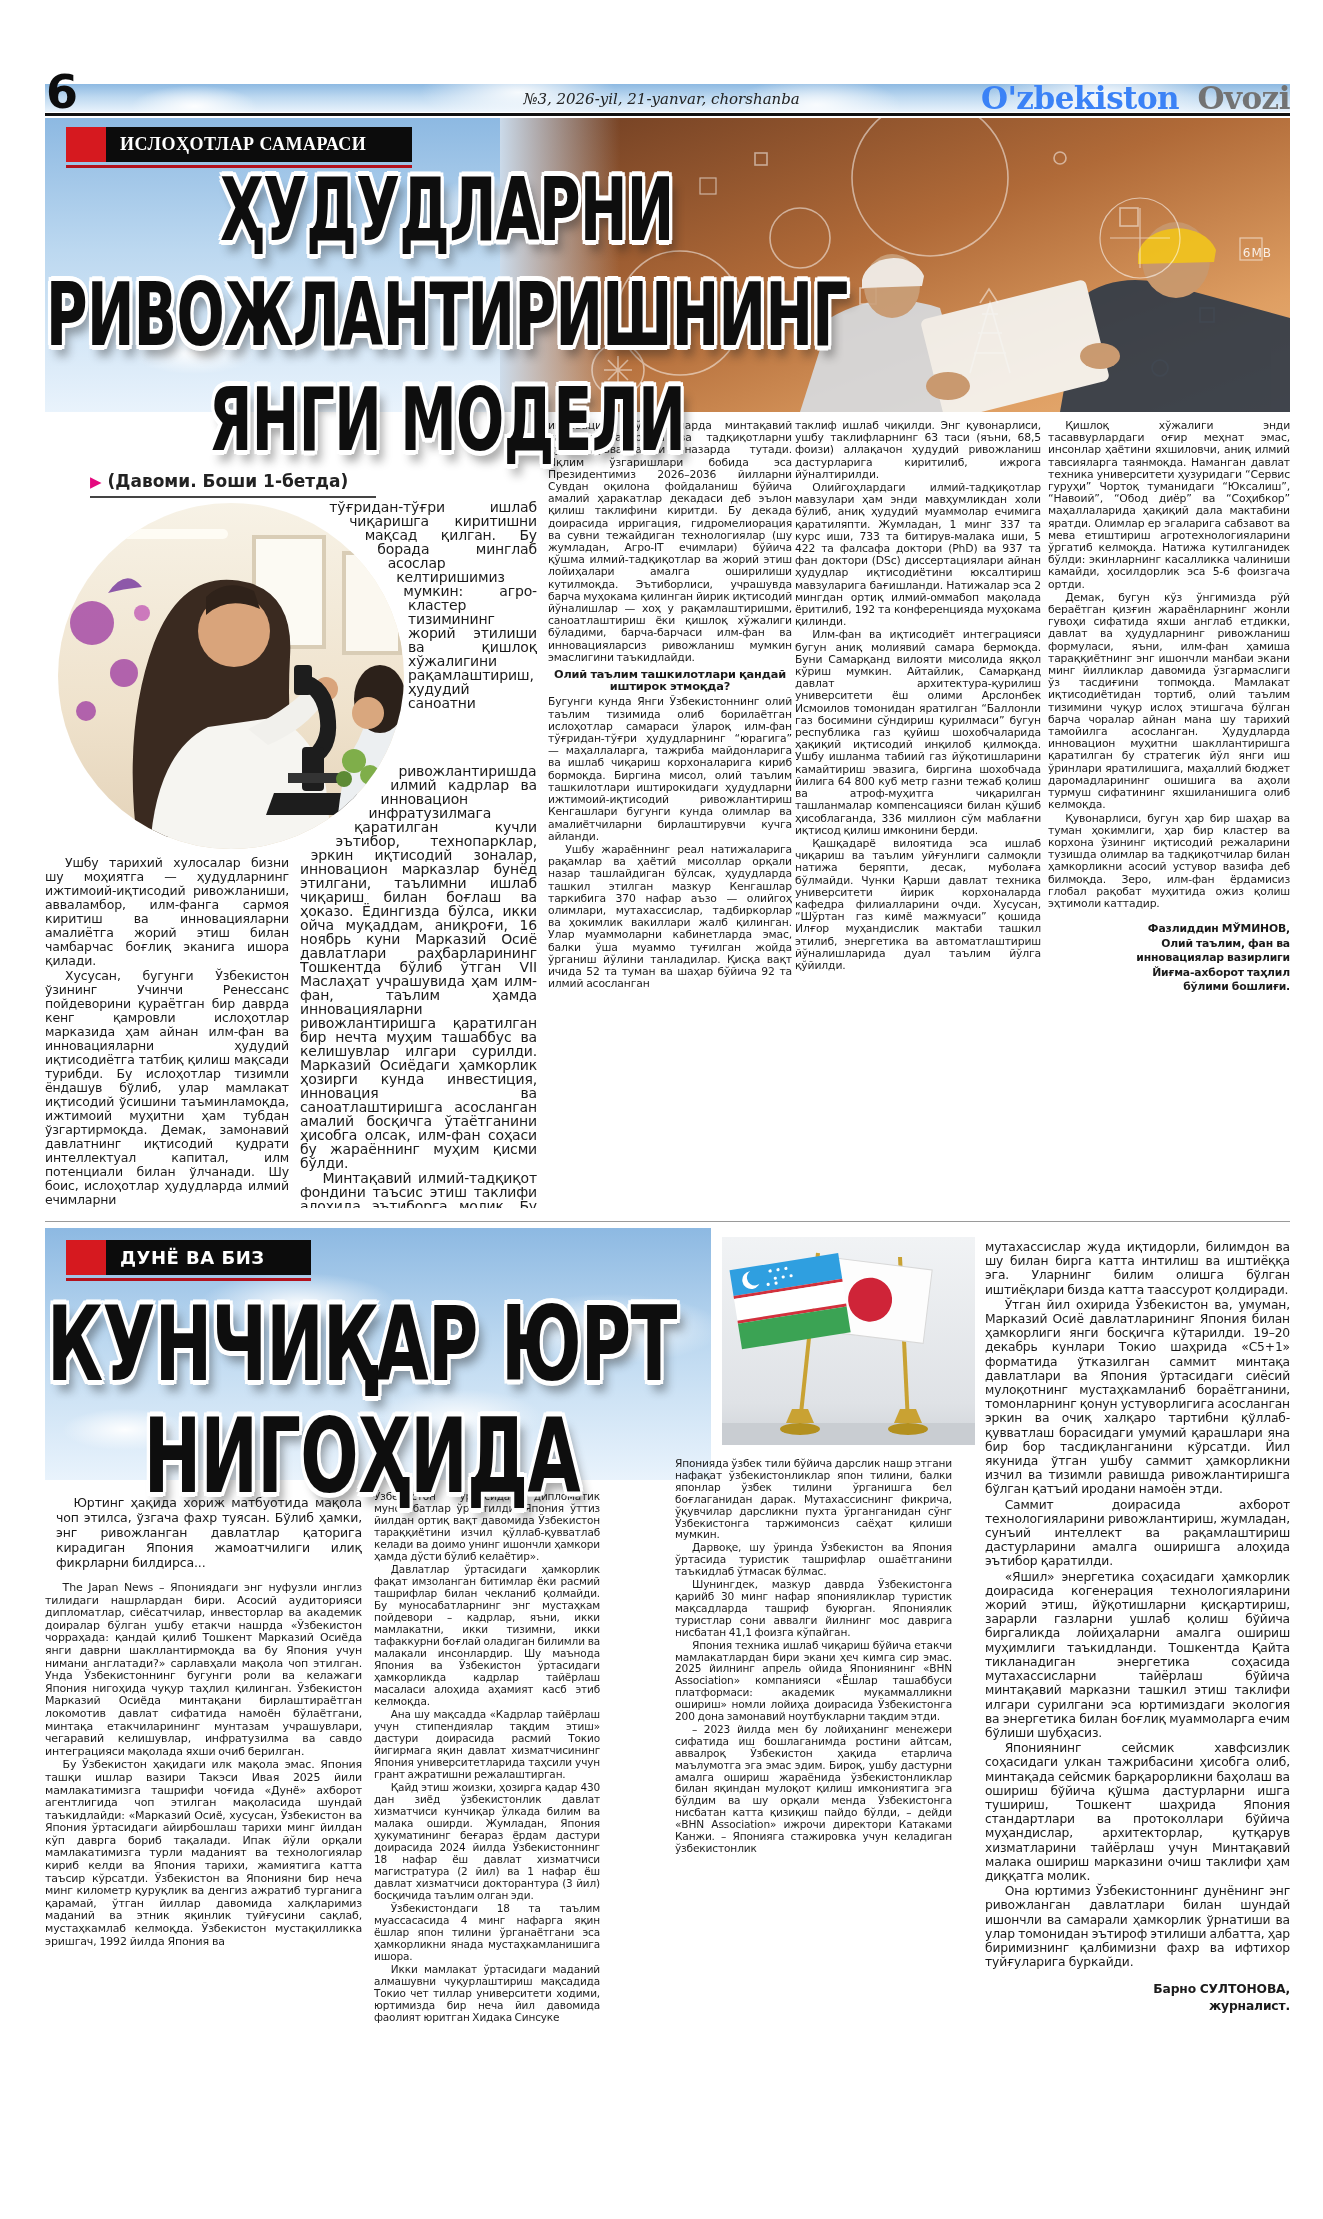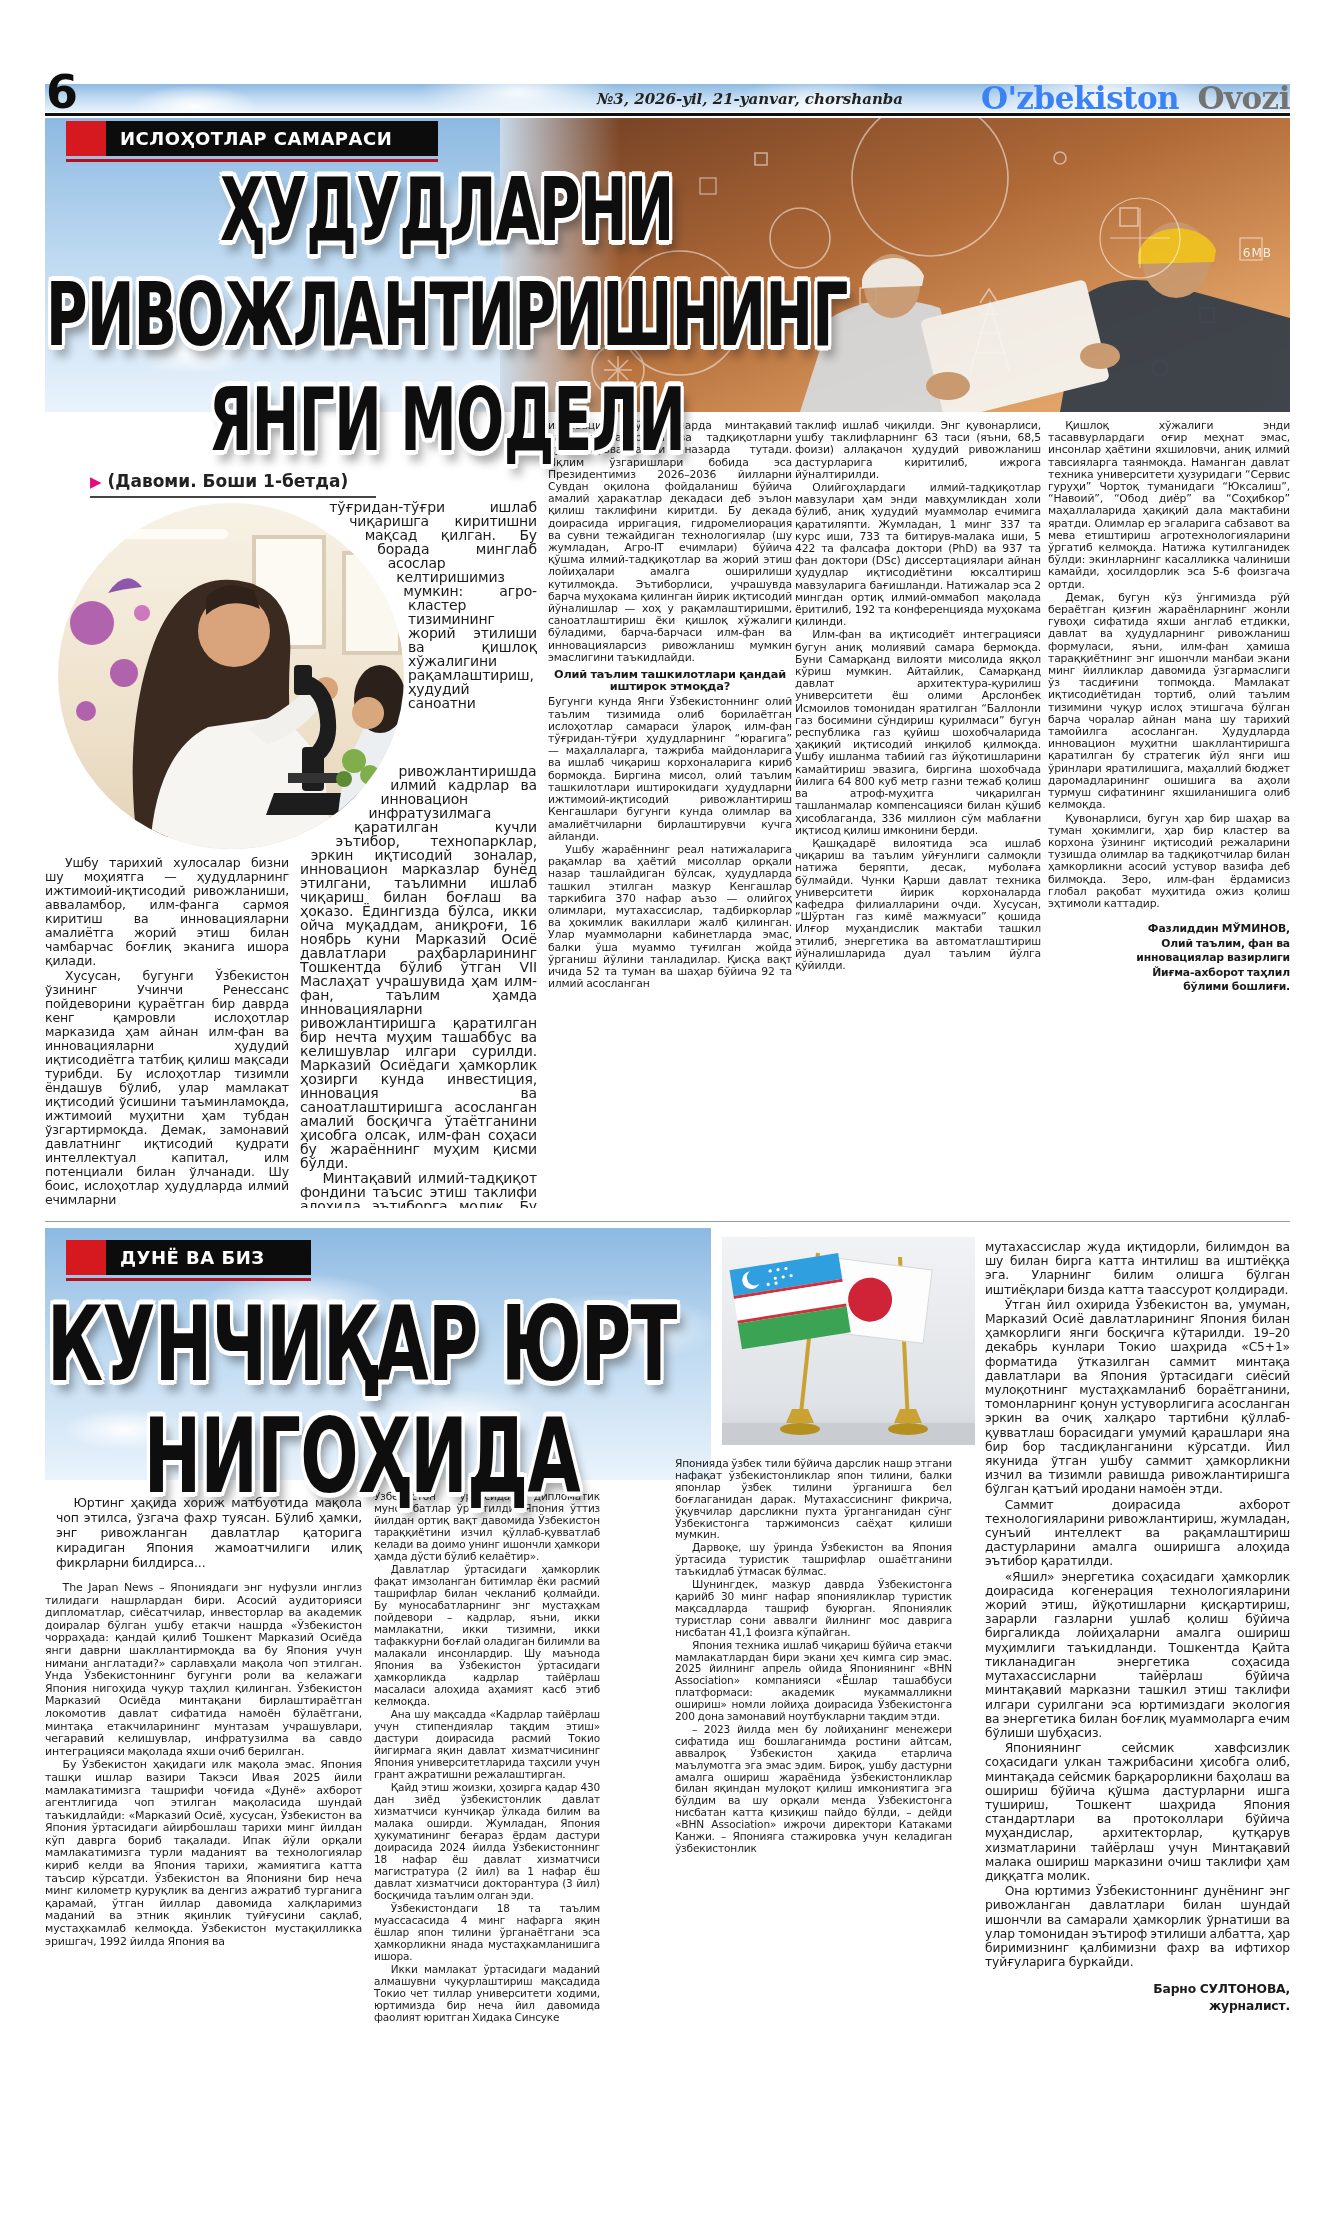--- a/index.html
+++ b/index.html
@@ -7,22 +7,22 @@
         font-family:"DejaVu Sans",sans-serif;color:#1b1b1b;overflow:hidden;}
   
   .sky{background:
       radial-gradient(90px 30px at 12% 80%,rgba(255,255,255,.95),rgba(255,255,255,0) 70%),
       radial-gradient(140px 44px at 38% 30%,rgba(255,255,255,.9),rgba(255,255,255,0) 70%),
       radial-gradient(120px 40px at 62% 75%,rgba(255,255,255,.85),rgba(255,255,255,0) 70%),
       radial-gradient(160px 50px at 85% 40%,rgba(255,255,255,.9),rgba(255,255,255,0) 70%),
       linear-gradient(180deg,#8db9e2 0%,#bcd8f0 45%,#e9f3fc 100%);}
   .masthead{position:absolute;left:45px;top:84px;width:1245px;height:28px;}
   .page-number{position:absolute;left:46px;top:70px;font-size:46px;line-height:44px;font-weight:900;color:#0d0d0d;z-index:5;}
-  .issue-date{position:absolute;left:420px;top:90px;width:483px;text-align:right;z-index:5;
-      font-family:"DejaVu Serif",serif;font-style:italic;font-size:15px;color:#222;font-weight:bold;}
+  .issue-date{position:absolute;left:420px;top:90px;width:483px;text-align:center;z-index:5;
+      font-family:"DejaVu Serif",serif;font-style:italic;font-size:15px;color:#222;}
   .brand{position:absolute;right:33px;top:80px;z-index:5;font-family:"DejaVu Serif",serif;
       font-weight:bold;font-size:31px;letter-spacing:-.5px;}
   .masthead-rule{position:absolute;left:45px;top:113px;width:1245px;height:3px;background:#111;z-index:4;}
   
   .kicker{position:absolute;display:inline-flex;align-items:stretch;z-index:8;border-bottom:3px solid #b3121d;padding-bottom:3px;}
   .kicker .red-sq{width:40px;background:#d6191f;}
   .kicker .bar{background:#0c0c0c;color:#fff;font-weight:bold;font-size:18px;letter-spacing:.5px;
       padding:7px 46px 7px 14px;white-space:nowrap;}
   
   .headline{position:absolute;z-index:7;text-align:center;}
@@ -126,21 +126,21 @@
           <circle cx="640" cy="120" r="40"></circle>
             <path d="M610 120 l60 0 M640 90 l0 60"></path>
           <rect x="740" y="120" width="22" height="22"></rect>
             <rect x="200" y="60" width="16" height="16"></rect>
         </g>
       </svg>
     </div>
     <div class="watermark">6MB</div>
   </div>
 
-  <div class="kicker" style="left:66px;top:121px;">
+  <div class="kicker" style="left:66px;top:127px;font-family:Liberation Serif, serif;">
     <span class="red-sq"></span>
     <span class="bar">ИСЛОҲОТЛАР САМАРАСИ</span>
   </div>
 
   <div class="headline headline-top">
     <span>ҲУДУДЛАРНИ</span>
     <span>РИВОЖЛАНТИРИШНИНГ</span>
     <span>ЯНГИ МОДЕЛИ</span>
   </div>
 

